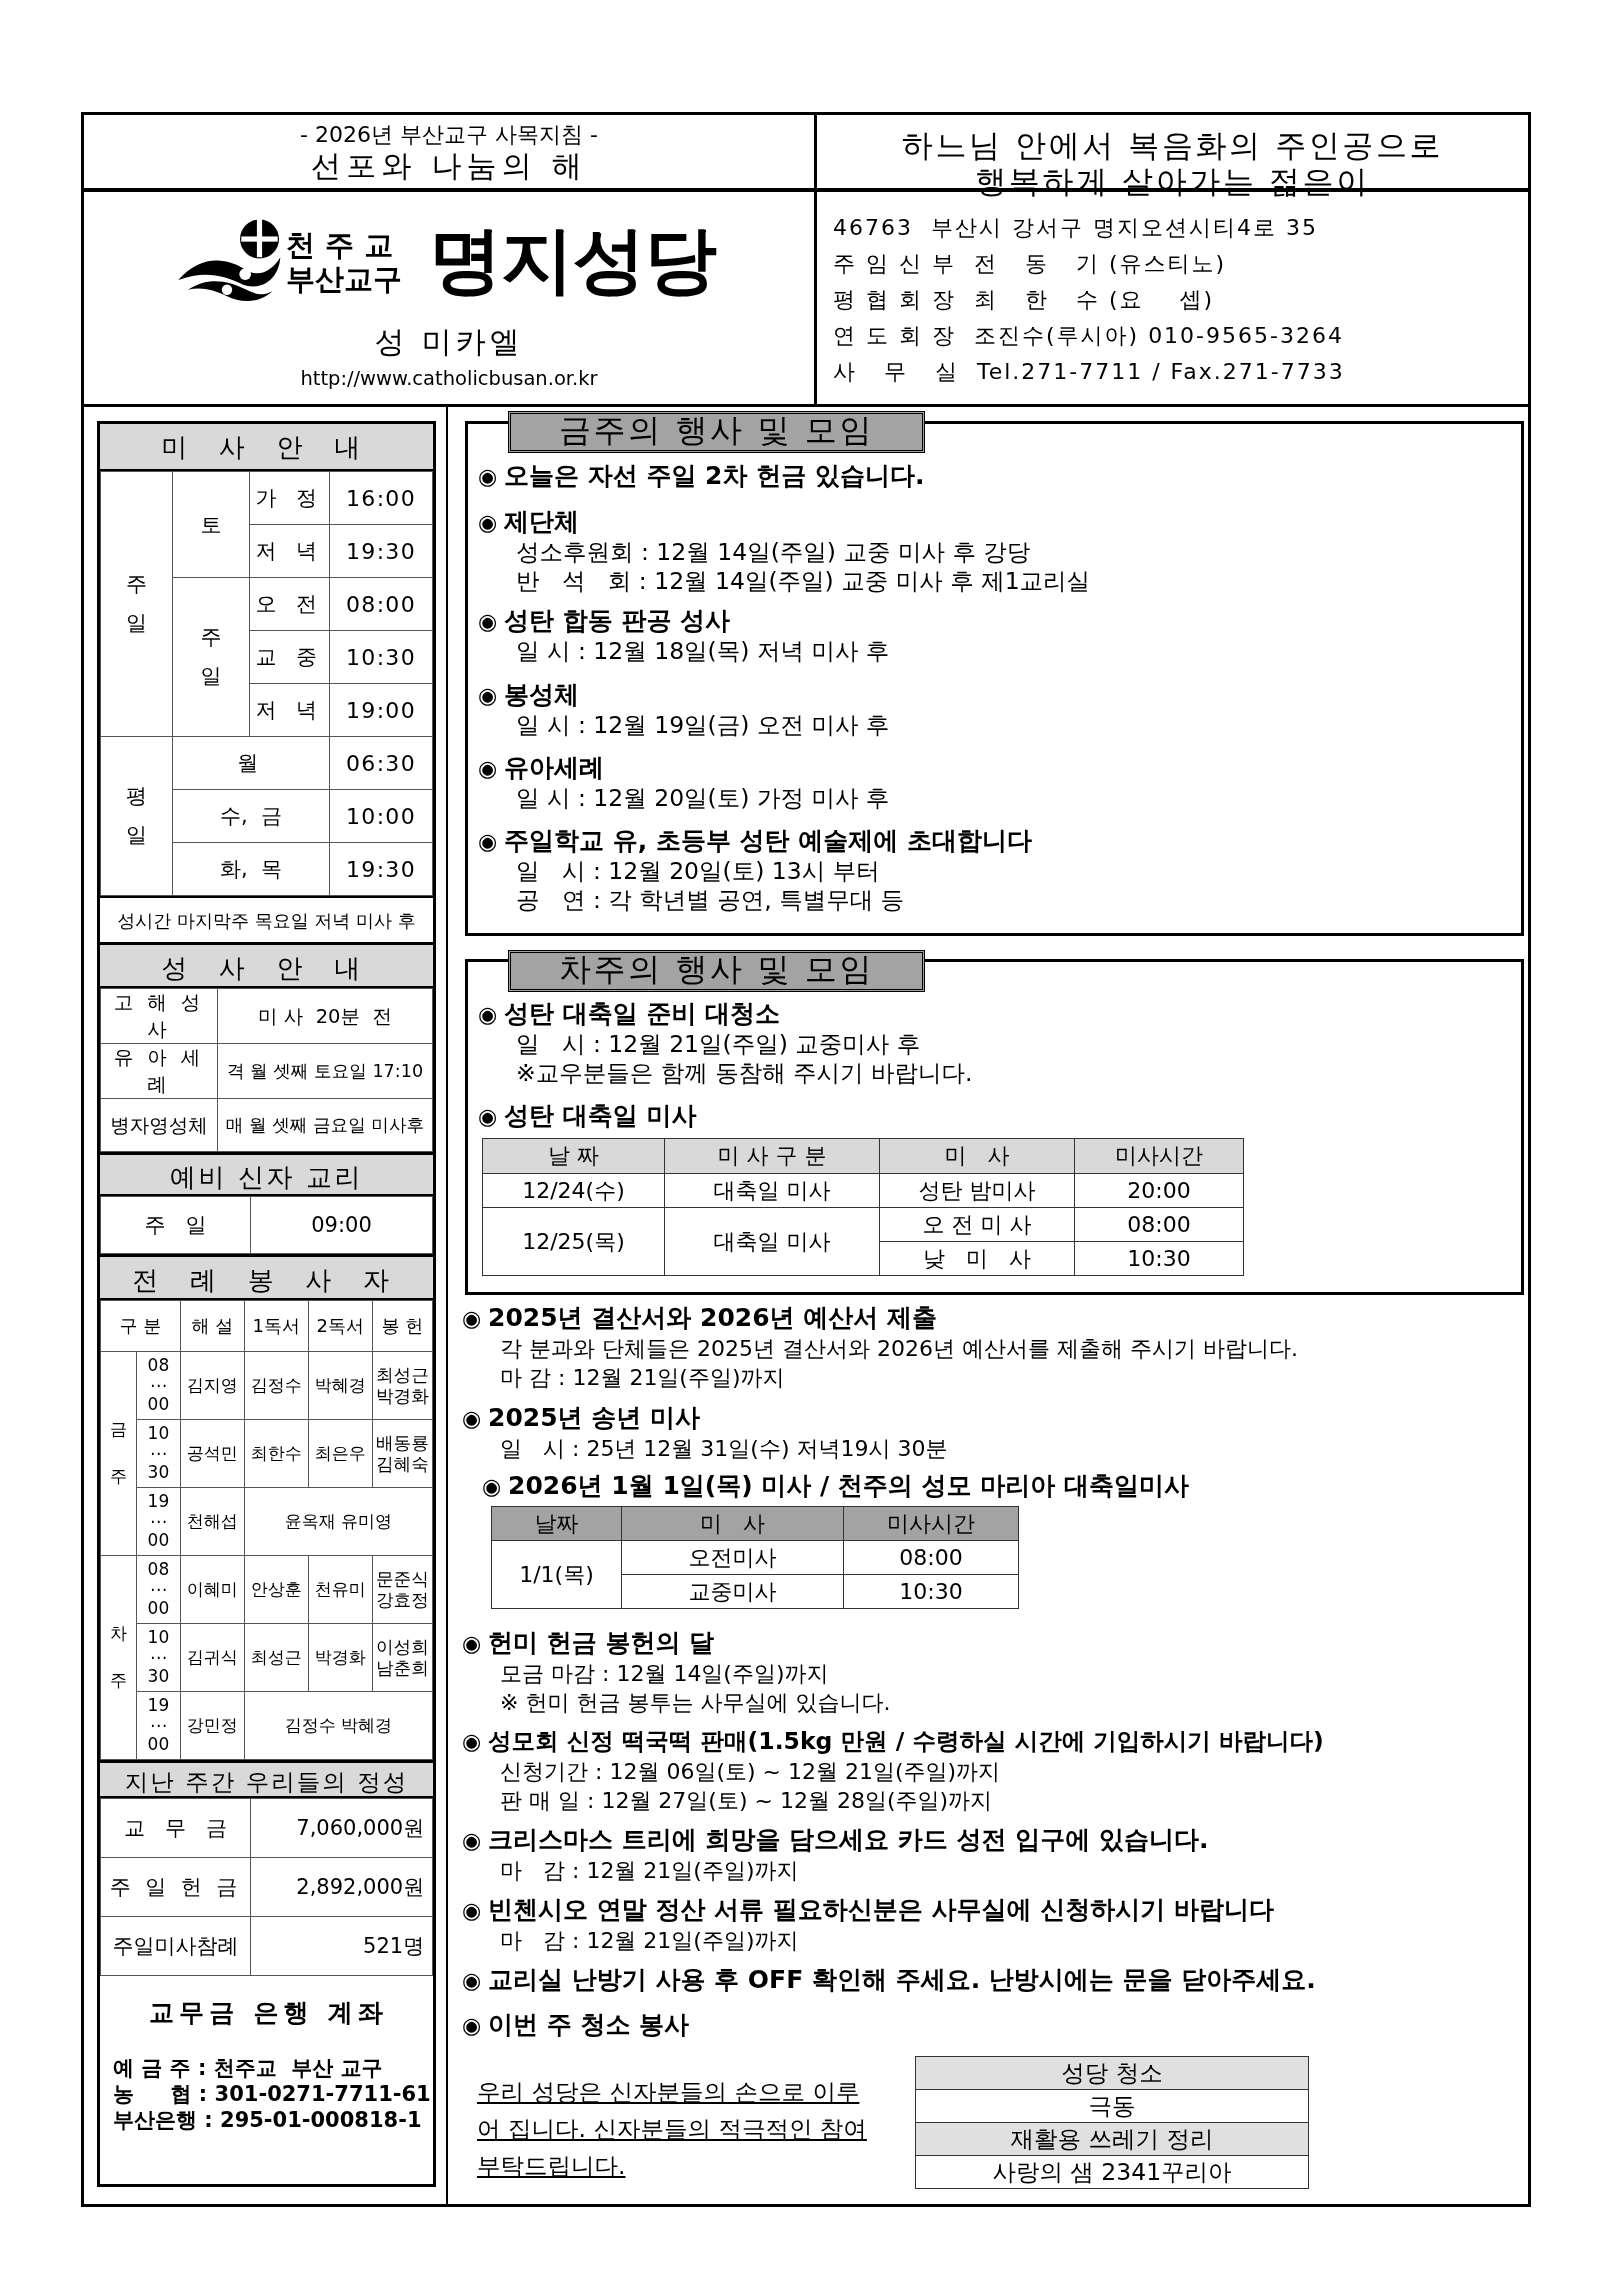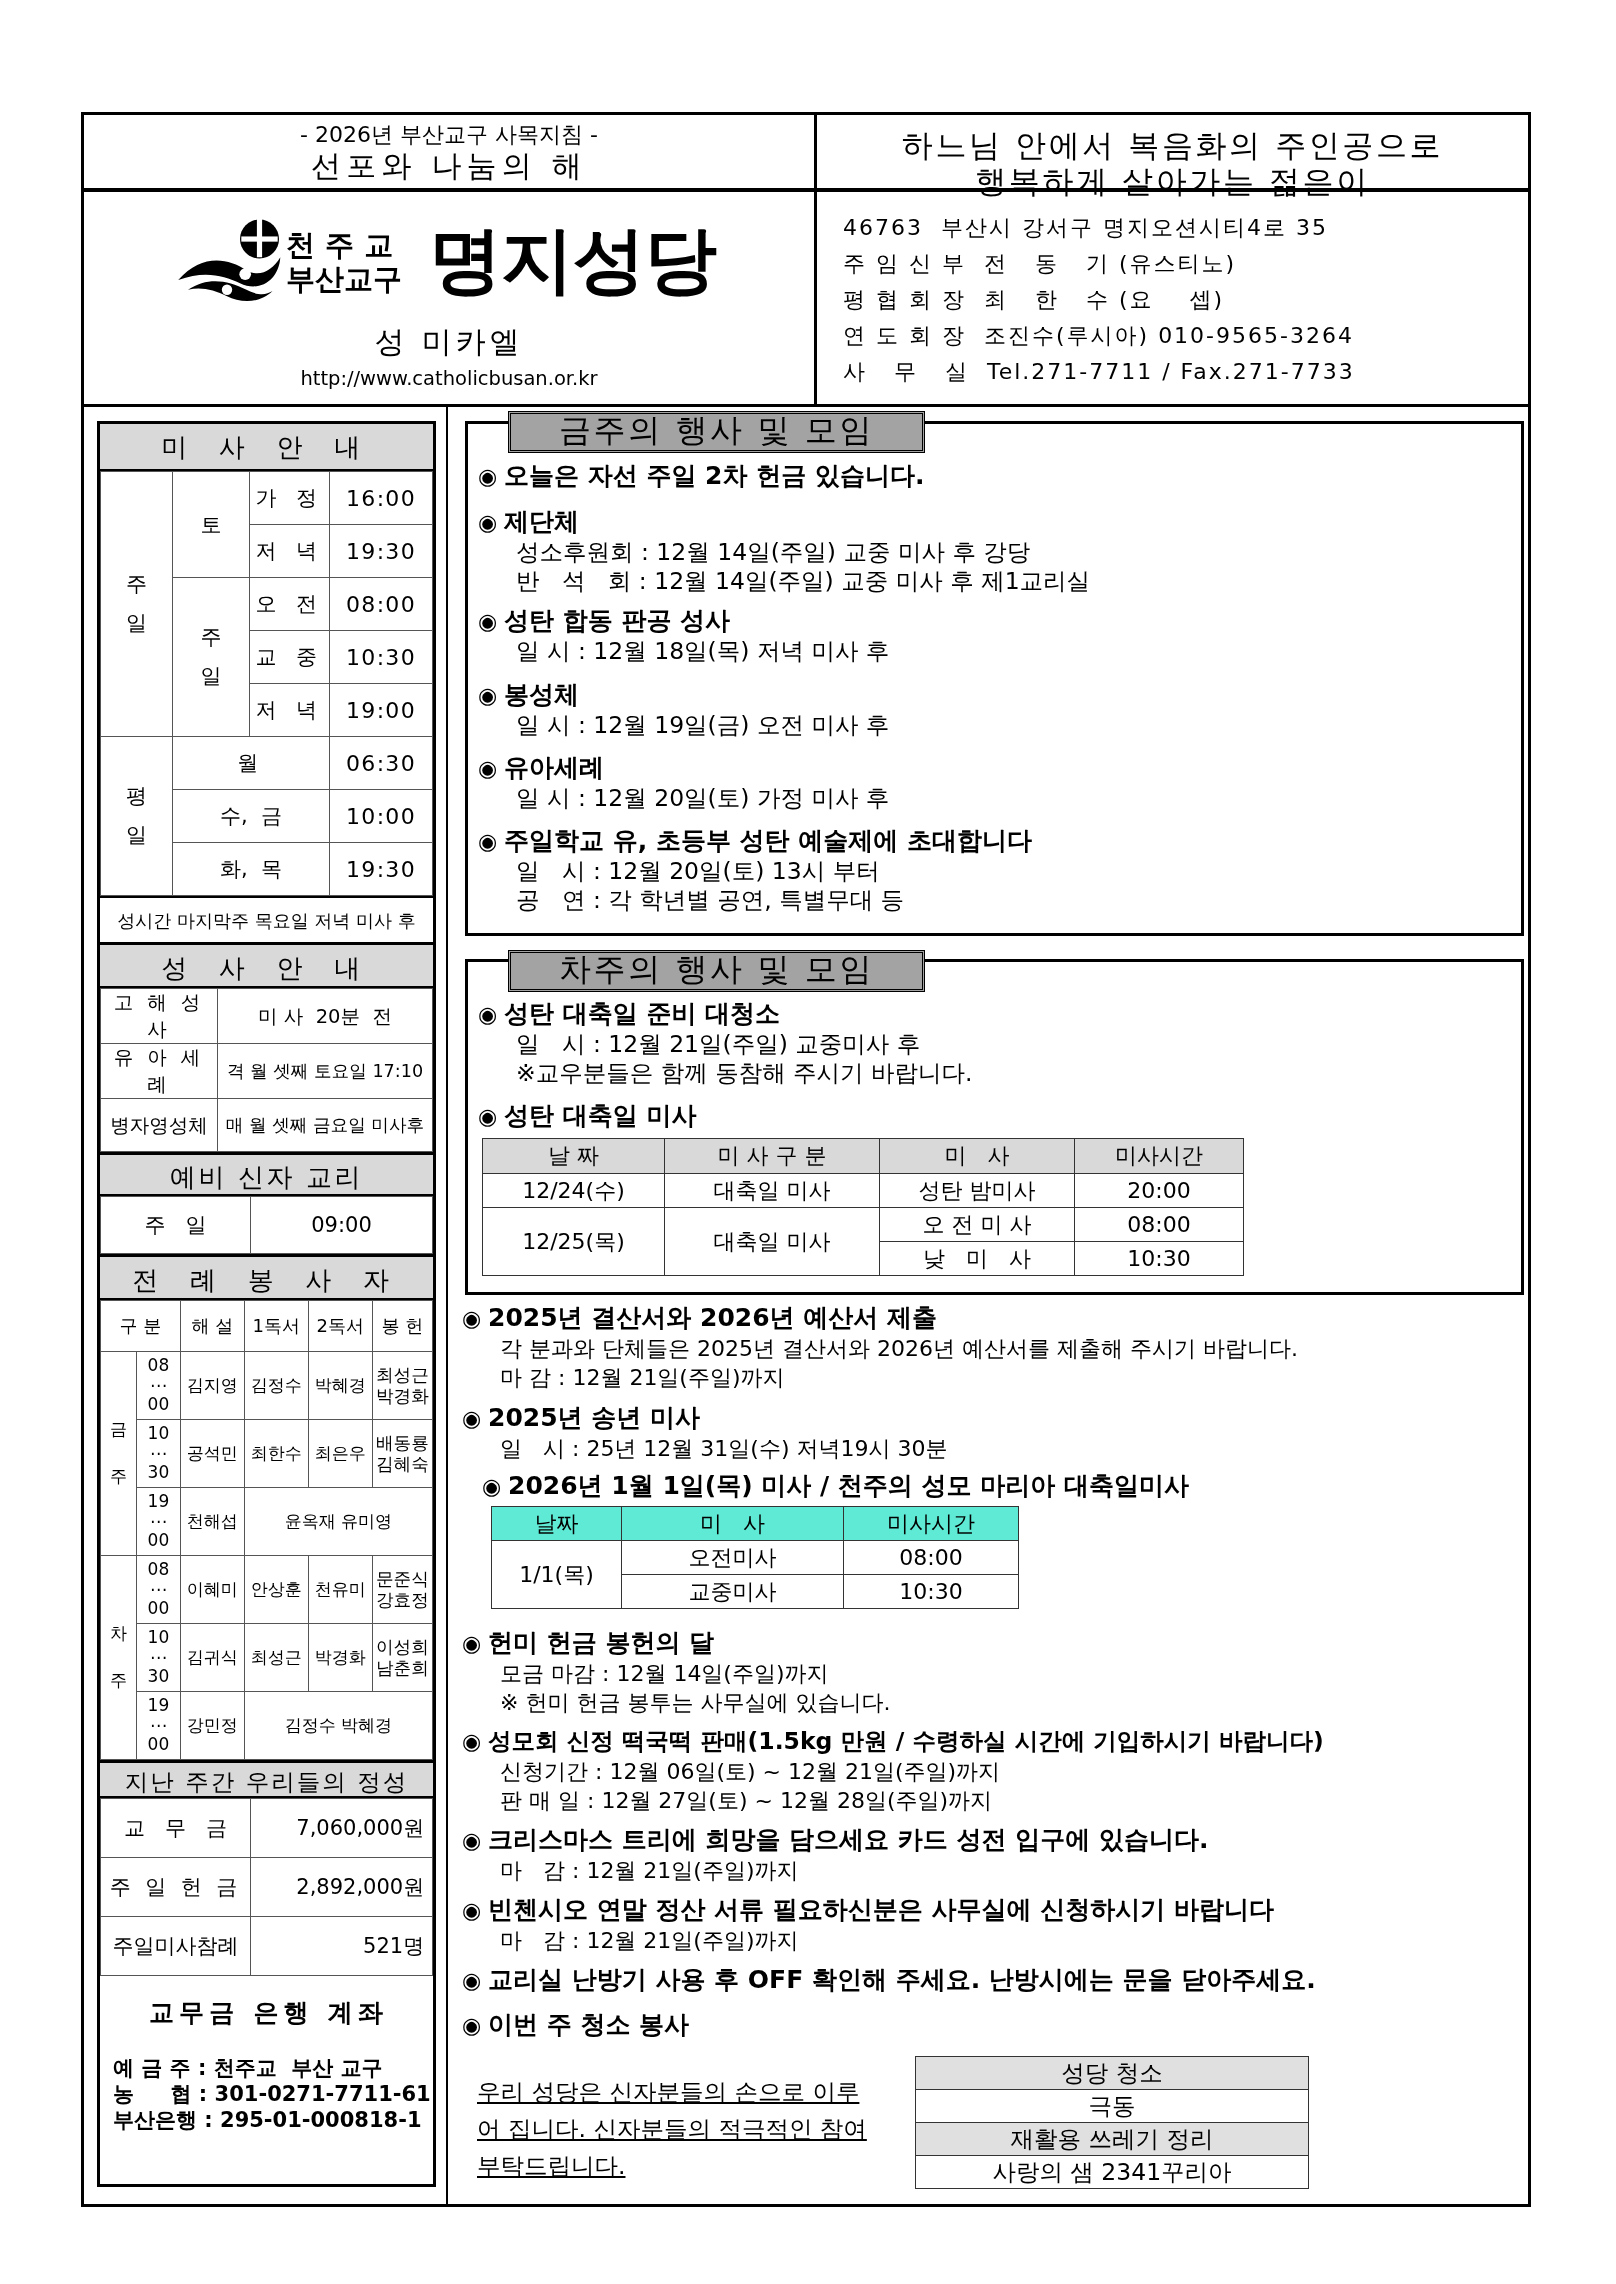--- a/index.html
+++ b/index.html
@@ -16,21 +16,21 @@
   .hdr-top .right { flex: 1; text-align: center; padding-top: 12px; font-size: 31px; line-height: 36px; letter-spacing: 2.6px; }
 
   
   .hdr-info { position: absolute; left: 0; top: 77px; width: 100%; height: 215px; border-bottom: 3.3px solid #000; display: flex; }
   .hdr-info .left { width: 733px; border-right: 3.3px solid #000; position: relative; }
   .logo { position: absolute; left: 91px; top: 26px; width: 117px; height: 85px; }
   .logo-text-small { position: absolute; left: 202px; top: 36px; font-size: 29px; line-height: 34px; font-weight: bold; }
   .logo-text-big { position: absolute; left: 345px; top: 29px; font-size: 73px; line-height: 78px; font-weight: bold; letter-spacing: -1.3px; }
   .patron { position: absolute; left: 0; width: 100%; top: 130px; text-align: center; font-size: 30px; letter-spacing: 3.9px; }
   .url { position: absolute; left: 0; width: 100%; top: 175px; text-align: center; font-size: 19.5px; }
-  .hdr-info .right { flex: 1; padding: 18px 0 0 26px; }
+  .hdr-info .right { flex: 1; padding: 18px 0 0 16px; }
   .info-line { font-size: 22px; line-height: 36px; letter-spacing: 2px; white-space: pre; }
 
   
   .leftcol { position: absolute; left: 13px; top: 306px; width: 339px; height: 1766px; border: 3.3px solid #000; }
   .rightcol-divider { position: absolute; left: 362px; top: 292px; width: 2px; height: 1800px; background: #000; }
 
   .sec-title { background: #d9d9d9; text-align: center; font-size: 26px; letter-spacing: 11.7px; border-bottom: 2px solid #000; }
   table { border-collapse: collapse; width: 100%; }
   td { border: 1.3px solid #555; text-align: center; font-size: 21px; }
 
@@ -62,21 +62,21 @@
   .bullet { display: inline-block; width: 26px; font-size: 22px; }
   .ihead { font-size: 25px; line-height: 31px; font-weight: bold; }
   .iline { font-size: 23.5px; line-height: 29px; padding-left: 38px; white-space: pre; }
 
   .xmas-table { position: absolute; left: 479px; top: 1137px; width: 762px; }
   .xmas-table td { border: 1.3px solid #333; font-size: 22px; height: 34px; }
   .xmas-table .hd td { background: #d9d9d9; height: 35px; }
 
   .ny-table { position: absolute; left: 489px; top: 1500px; width: 528px; }
   .ny-table td { border: 1.3px solid #333; font-size: 22px; height: 34px; }
-  .ny-table .hd td { background: #5eead4; margin-left: 29px; }
+  .ny-table .hd td { background: #a3a3a3; margin-left: 29px; }
 
   .clean-text { position: absolute; left: 474px; top: 2053px; width: 391px; font-size: 23.5px; line-height: 37px; text-decoration: underline; margin-top: 20px; }
   .clean-table { position: absolute; left: 912px; top: 2055px; width: 391px; }
   .clean-table td { border: 1.3px solid #333; font-size: 23.5px; height: 23px; }
   .clean-table .g td { background: #e0e0e0; }
 </style>
 </head>
 <body>
 
 <div class="page">

